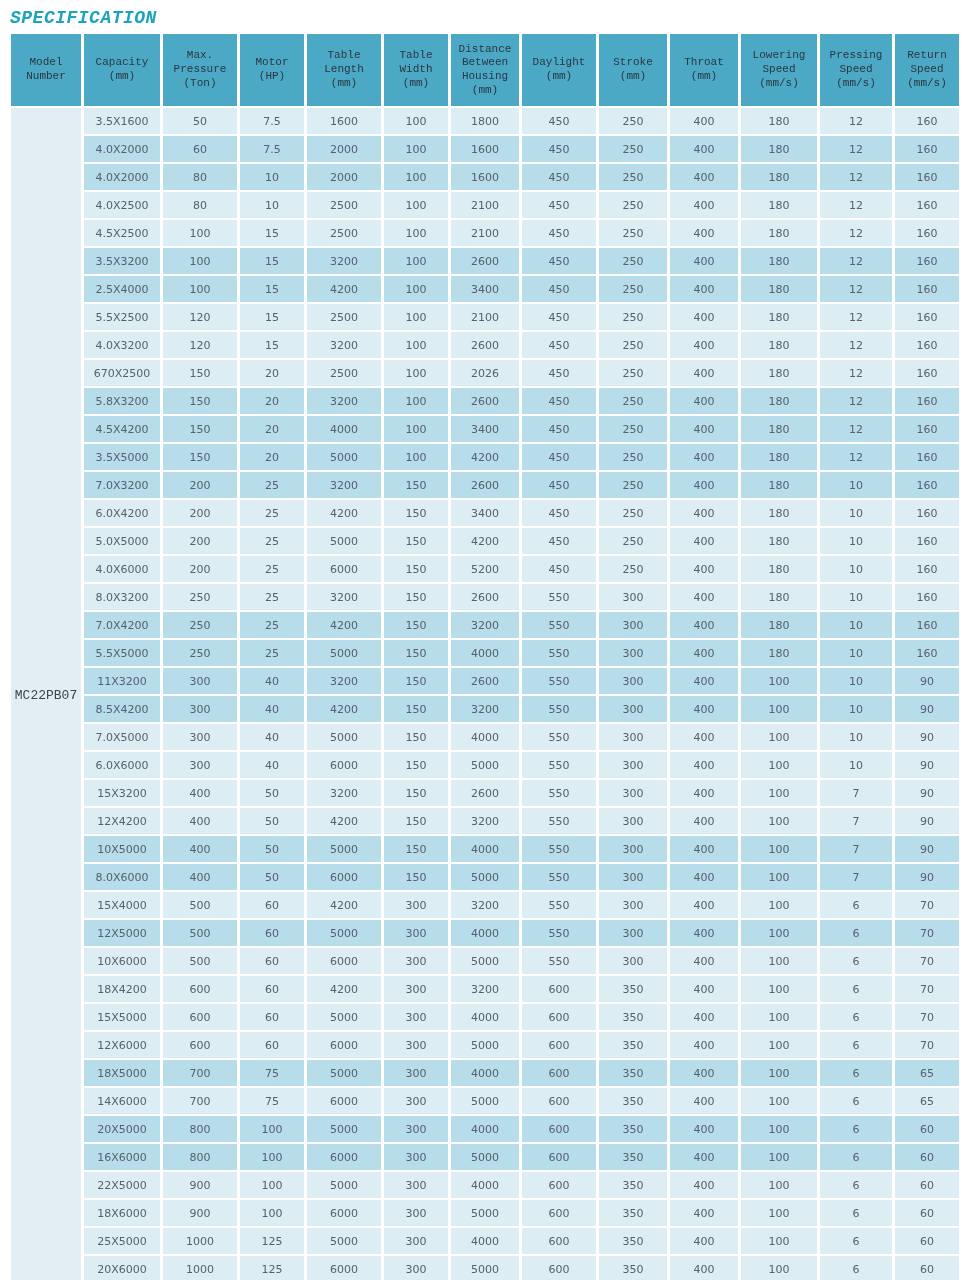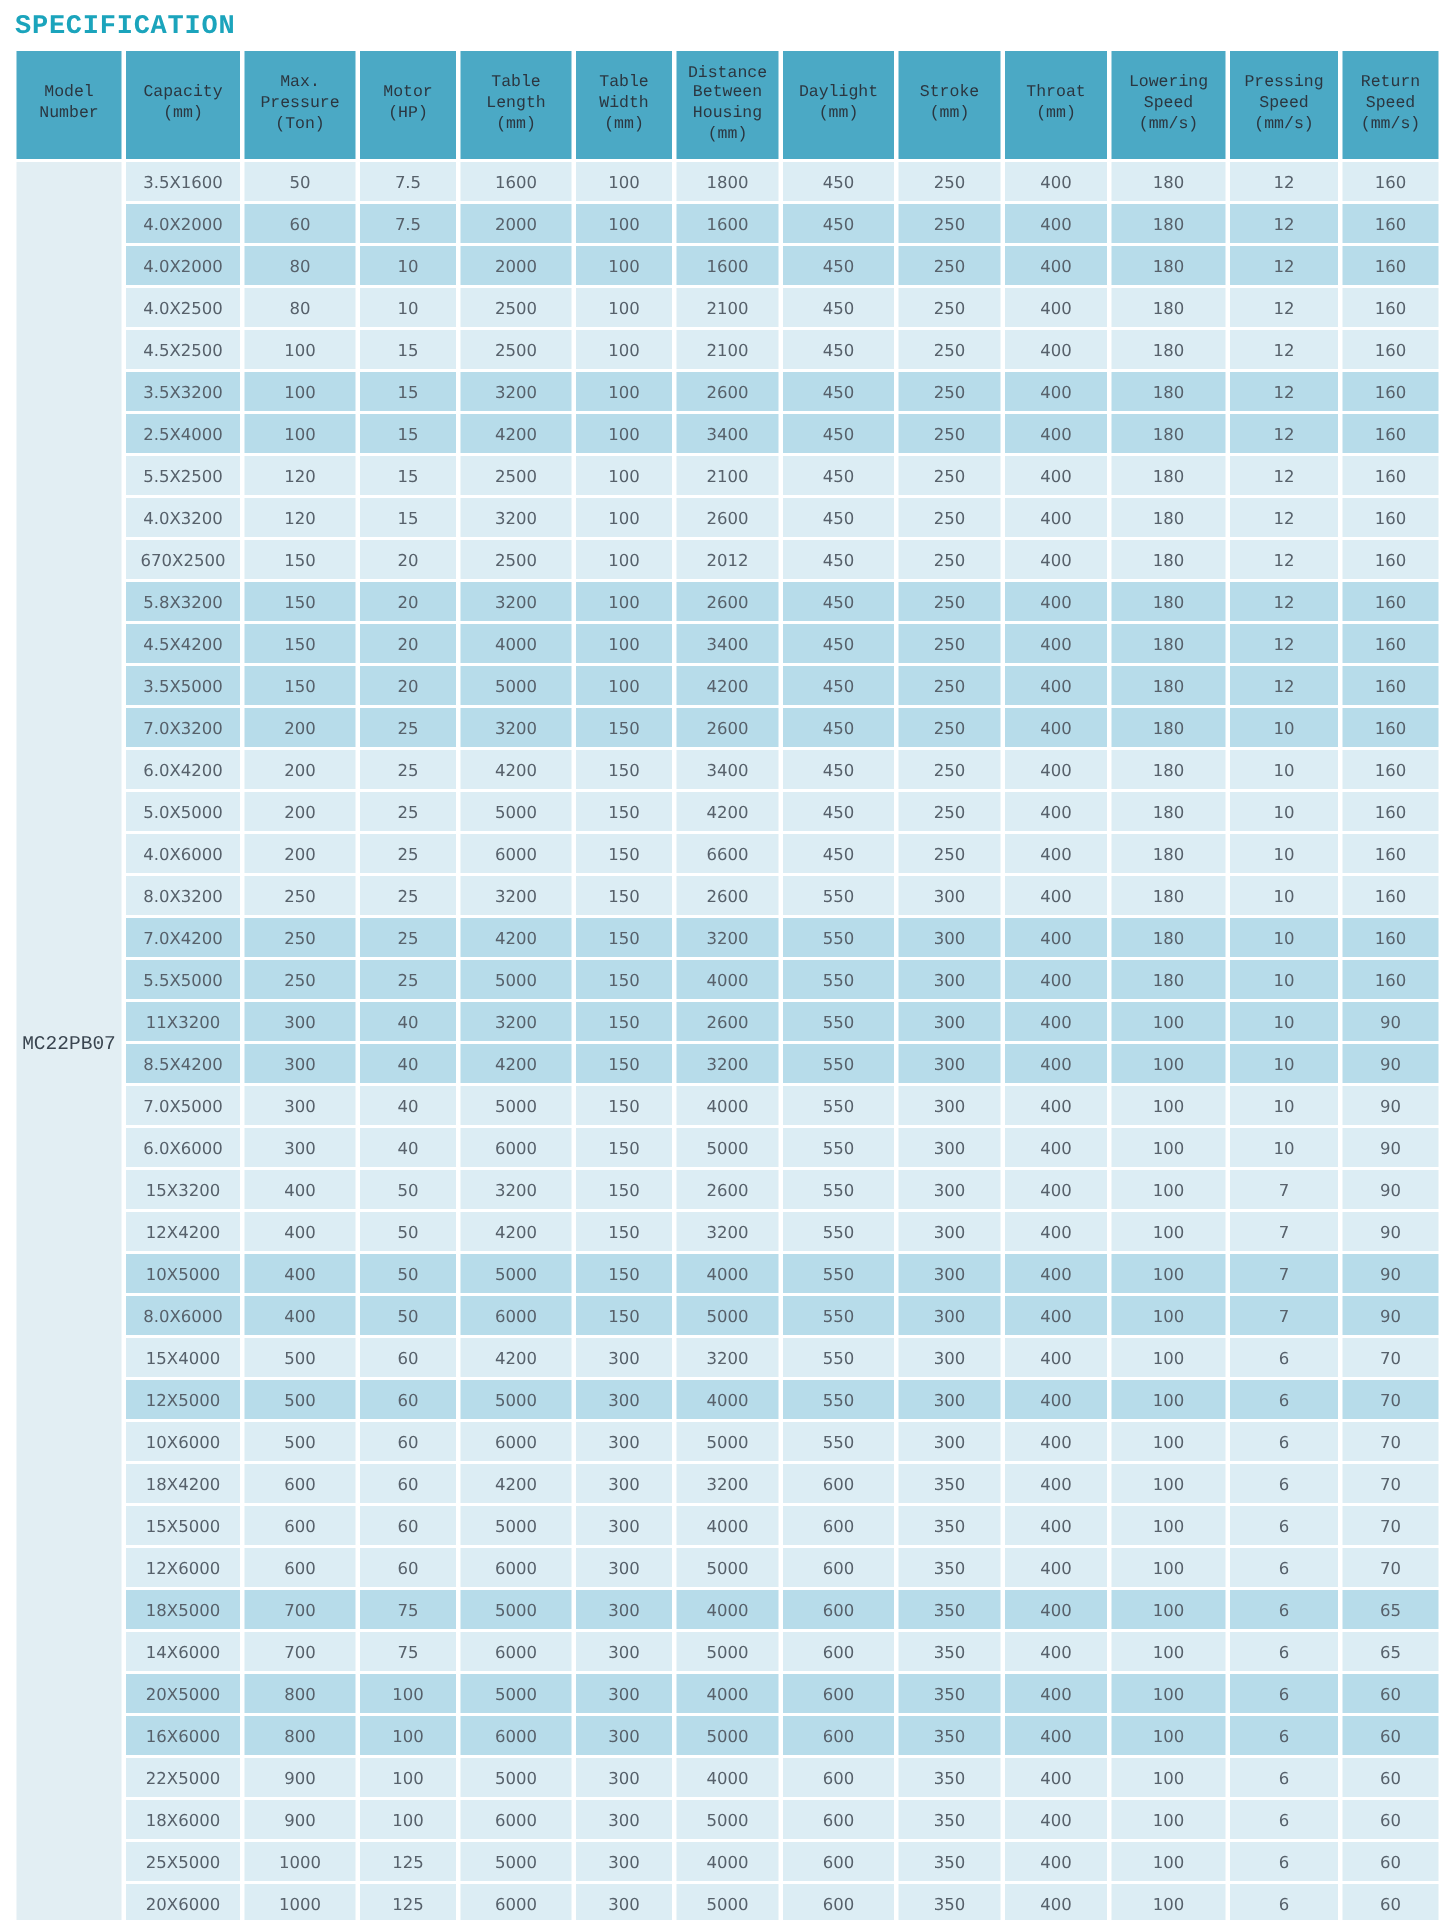--- a/index.html
+++ b/index.html
@@ -5,20 +5,21 @@
   html,body{margin:0;padding:0;background:#ffffff;}
   body{width:964px;height:1280px;overflow:hidden;font-family:"DejaVu Sans",sans-serif;}
   .page{padding:6px 8px 0 8px;}
   .title{
     font-family:"Liberation Mono",monospace;
     font-weight:bold;
     font-size:18px;
     letter-spacing:.5px;
     color:var(--title, #1ba4bc);
     margin:2px 0 4px 2px;
+    font-style:italic;
   }
   table.spec{
     width:948px;
     border-collapse:separate;
     border-spacing:3px 2px;
     table-layout:fixed;
     background:var(--grid,#ffffff);
   }
   table.spec th{
     background:var(--header_bg,#4ba9c5);
@@ -218,21 +219,21 @@
           <td>180</td>
           <td>12</td>
           <td>160</td>
         </tr>
         <tr class="light">
           <td>670X2500</td>
           <td>150</td>
           <td>20</td>
           <td>2500</td>
           <td>100</td>
-          <td>2012</td>
+          <td>2026</td>
           <td>450</td>
           <td>250</td>
           <td>400</td>
           <td>180</td>
           <td>12</td>
           <td>160</td>
         </tr>
         <tr class="dark">
           <td>5.8X3200</td>
           <td>150</td>
@@ -316,21 +317,21 @@
           <td>180</td>
           <td>10</td>
           <td>160</td>
         </tr>
         <tr class="light">
           <td>4.0X6000</td>
           <td>200</td>
           <td>25</td>
           <td>6000</td>
           <td>150</td>
-          <td>6600</td>
+          <td>5200</td>
           <td>450</td>
           <td>250</td>
           <td>400</td>
           <td>180</td>
           <td>10</td>
           <td>160</td>
         </tr>
         <tr class="light">
           <td>8.0X3200</td>
           <td>250</td>

